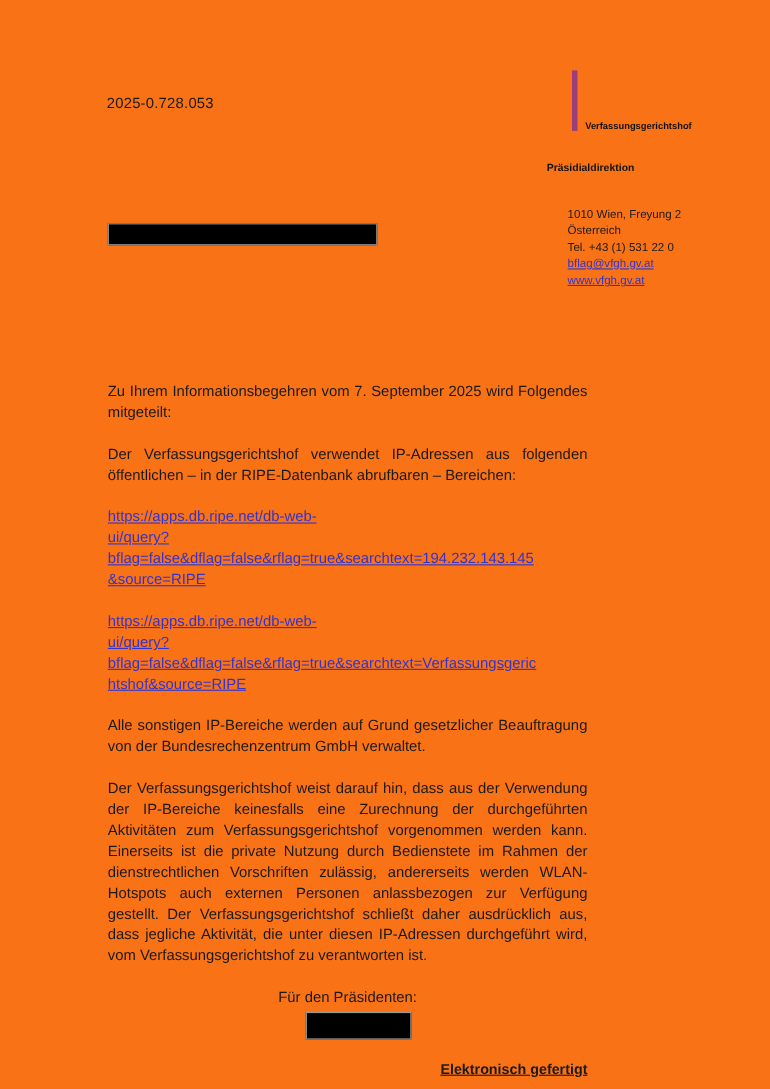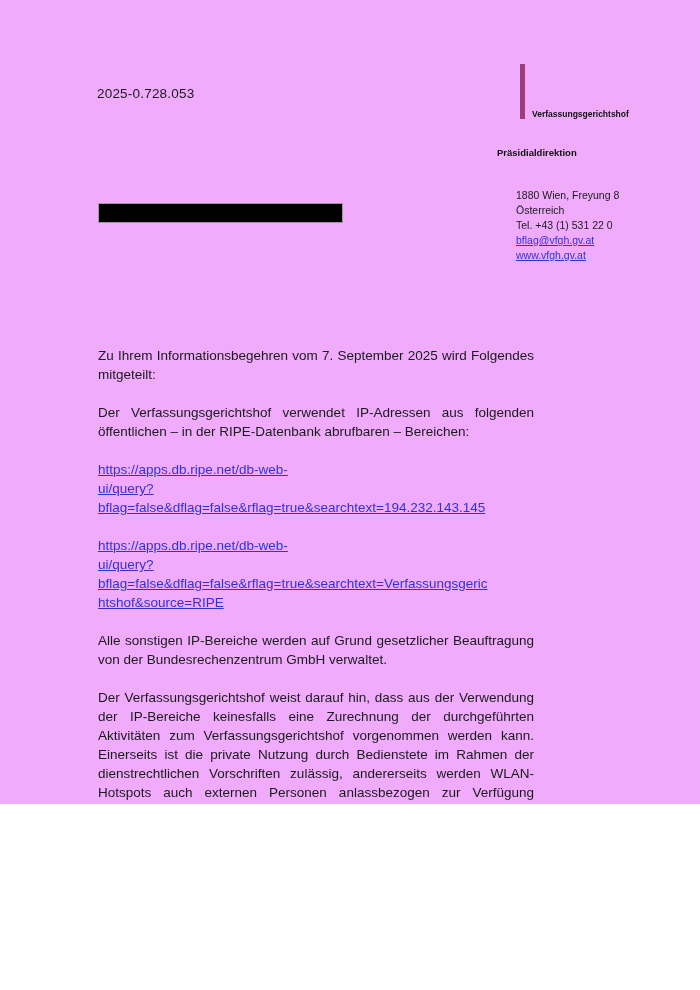--- a/index.html
+++ b/index.html
@@ -1,20 +1,20 @@
 <!DOCTYPE html>
 <html><head>
 <meta charset="utf-8">
 <style>
   html, body { margin: 0; padding: 0; background: #ffffff; }
   .page {
     position: relative;
     width: 700px;
-    height: 804px;
-    background: #f0abfc;
+    height: 990px;
+    background: #f97316;
     font-family: "Liberation Sans", "DejaVu Sans", sans-serif;
     color: #1a1a1a;
     overflow: hidden;
   }
   .ref {
     position: absolute;
     left: 97px;
     top: 86px;
     font-size: 13.5px;
     letter-spacing: 0.2px;
@@ -133,35 +133,36 @@
     <div class="logo-text">
       <div class="logo-sub">Verfassungsgerichtshof</div>
     </div>
   </div>
 
   <div class="dept">Präsidialdirektion</div>
 
   <div class="redact redact-recipient"></div>
 
   <div class="contact">
-    <div>1880 Wien, Freyung 8</div>
+    <div>1010 Wien, Freyung 2</div>
     <div>Österreich</div>
     <div>Tel. +43 (1) 531 22 0</div>
     <a class="link">bflag@vfgh.gv.at</a>
     <a class="link">www.vfgh.gv.at</a>
   </div>
 
   <div class="body">
     <p>Zu Ihrem Informationsbegehren vom 7. September 2025 wird Folgendes mitgeteilt:</p>
 
     <p>Der Verfassungsgerichtshof verwendet IP-Adressen aus folgenden öffentlichen – in der RIPE-Datenbank abrufbaren – Bereichen:</p>
 
     <p class="linkp">
       <span class="lline">https://apps.db.ripe.net/db-web-</span>
       <span class="lline">ui/query?bflag=false&amp;dflag=false&amp;rflag=true&amp;searchtext=194.232.143.145</span>
+      <span class="lline">&amp;source=RIPE</span>
     </p>
 
     <p class="linkp">
       <span class="lline">https://apps.db.ripe.net/db-web-</span>
       <span class="lline">ui/query?bflag=false&amp;dflag=false&amp;rflag=true&amp;searchtext=Verfassungsgeric</span>
       <span class="lline">htshof&amp;source=RIPE</span>
     </p>
 
     <p>Alle sonstigen IP-Bereiche werden auf Grund gesetzlicher Beauftragung von der Bundesrechenzentrum GmbH verwaltet.</p>
 

